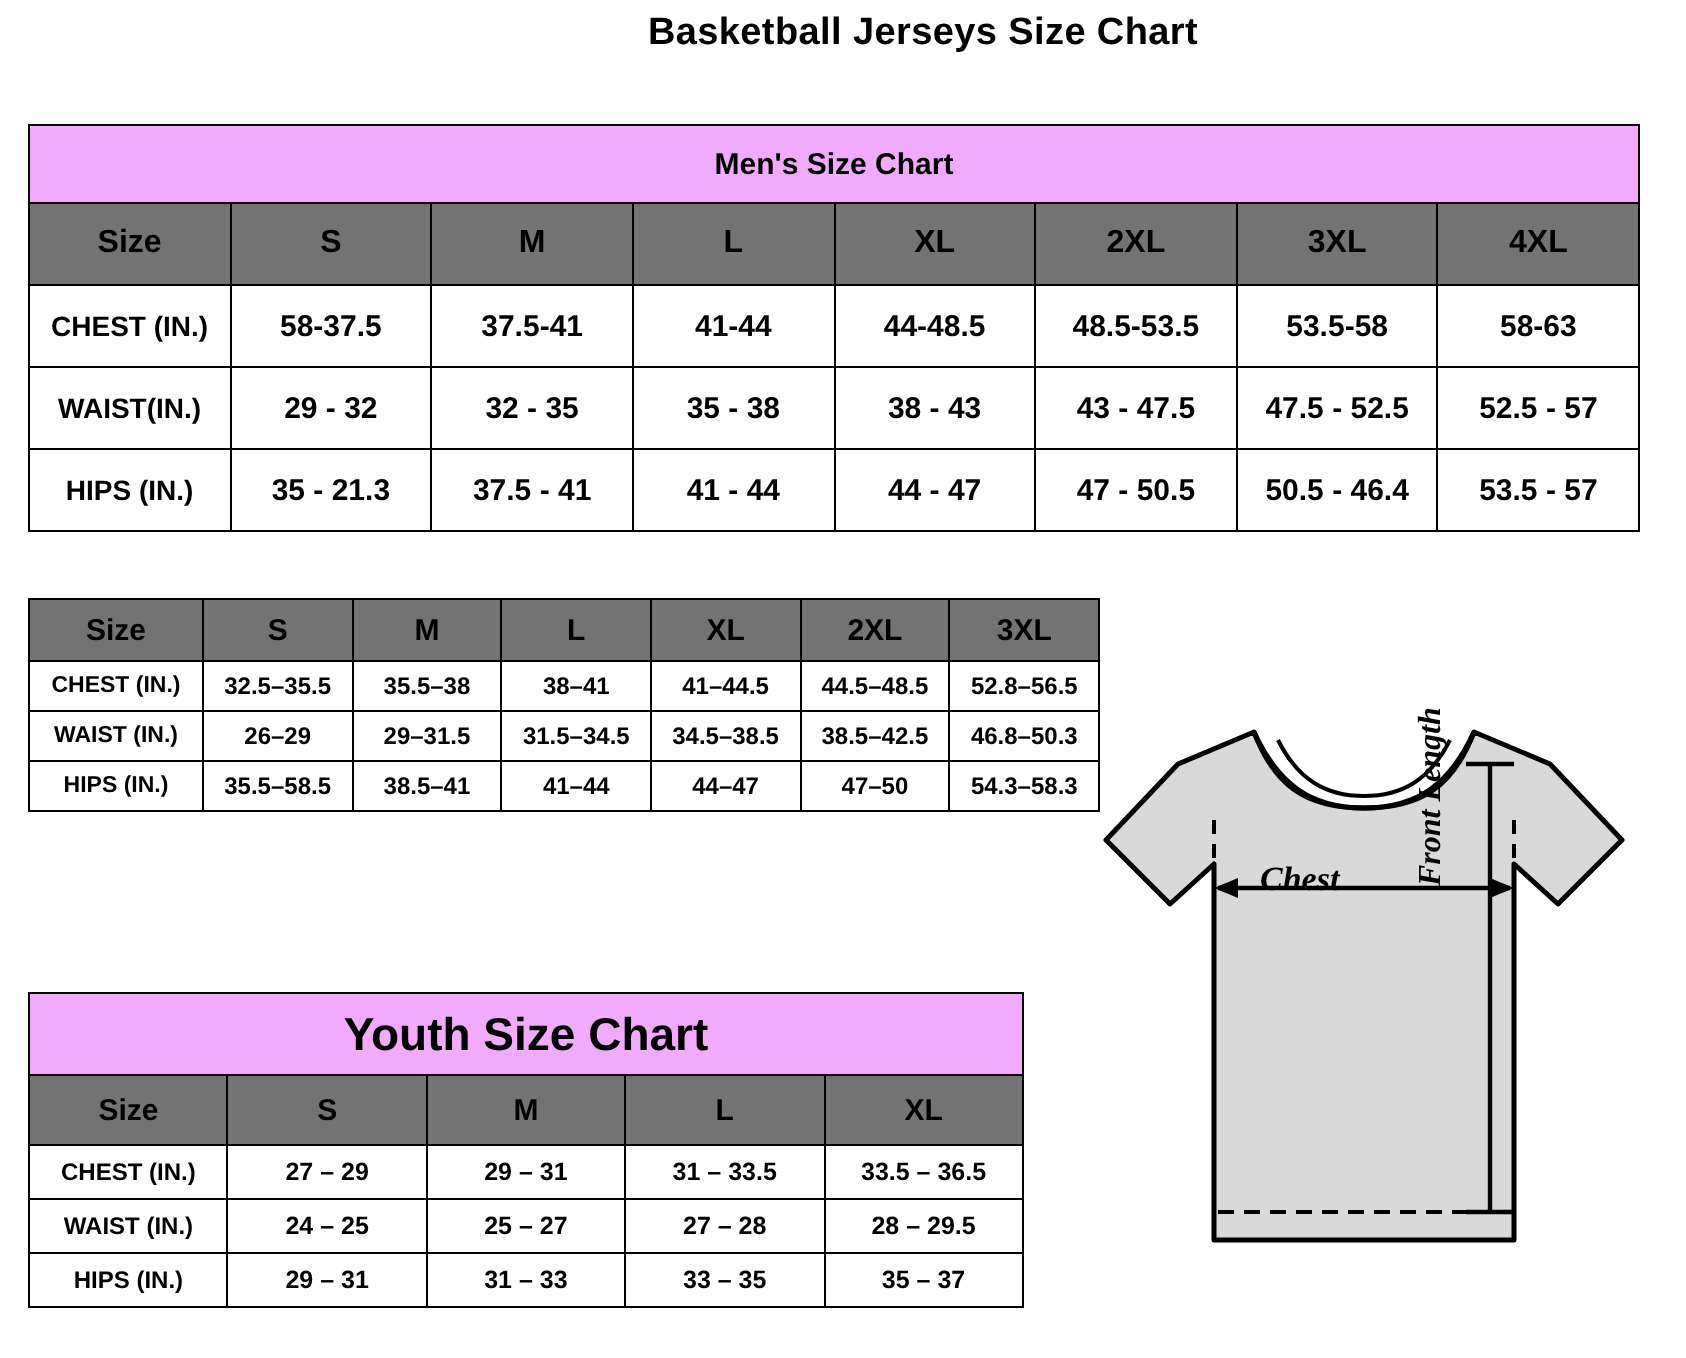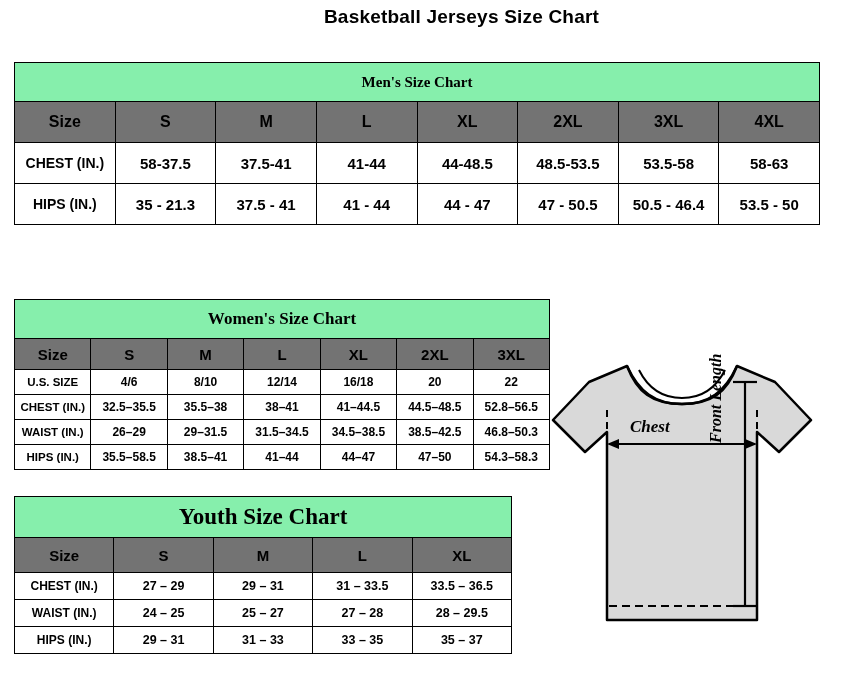--- a/index.html
+++ b/index.html
@@ -33,25 +33,24 @@
     background: #ffffff;
   }
   table.size-table td, table.size-table th {
     border: 1px solid #000000;
     text-align: center;
     vertical-align: middle;
     font-weight: bold;
     padding: 0;
   }
   .caption-cell {
-    background: #86efac;
+    background: #f0abfc;
     font-size: 17px;
     font-weight: bold;
     height: 38px;
-    font-family: Liberation Serif, serif;
   }
   .hdr-cell {
     background: #737373;
   }
 
   
   #mens-wrap {
     position: absolute;
     left: 14px;
     top: 62px;
@@ -105,21 +104,21 @@
     top: 348px;
     width: 310px;
     height: 320px;
   }
   #shirt-diagram svg {
     display: block;
   }
   .chest-label {
     position: absolute;
     left: 630px;
-    top: 417px;
+    top: 430px;
     font-size: 17px;
     font-weight: bold;
     font-style: italic;
     font-family: "Liberation Serif", serif;
   }
   .front-length-label {
     position: absolute;
     left: 707px;
     top: 443px;
     font-size: 16px;
@@ -156,58 +155,56 @@
         <td class="row-label">CHEST (IN.)</td>
         <td>58-37.5</td>
         <td>37.5-41</td>
         <td>41-44</td>
         <td>44-48.5</td>
         <td>48.5-53.5</td>
         <td>53.5-58</td>
         <td>58-63</td>
       </tr>
       <tr>
+        <td class="row-label">WAIST(IN.)</td>
+        <td>29 - 32</td>
+        <td>32 - 35</td>
+        <td>35 - 38</td>
+        <td>38 - 43</td>
+        <td>43 - 47.5</td>
+        <td>47.5 - 52.5</td>
+        <td>52.5 - 57</td>
+      </tr>
+      <tr>
         <td class="row-label">HIPS (IN.)</td>
         <td>35 - 21.3</td>
         <td>37.5 - 41</td>
         <td>41 - 44</td>
         <td>44 - 47</td>
         <td>47 - 50.5</td>
         <td>50.5 - 46.4</td>
-        <td>53.5 - 50</td>
+        <td>53.5 - 57</td>
       </tr>
     </tbody>
   </table>
 </div>
 
 <div id="womens-wrap">
   <table class="size-table" id="womens-table">
     <tbody>
-      <tr>
-        <td class="caption-cell" colspan="7">Women's Size Chart</td>
-      </tr>
       <tr class="hdr-row">
         <td class="hdr-cell col-label">Size</td>
         <td class="hdr-cell">S</td>
         <td class="hdr-cell">M</td>
         <td class="hdr-cell">L</td>
         <td class="hdr-cell">XL</td>
         <td class="hdr-cell">2XL</td>
         <td class="hdr-cell">3XL</td>
       </tr>
       <tr>
-        <td class="row-label">U.S. SIZE</td>
-        <td>4/6</td>
-        <td>8/10</td>
-        <td>12/14</td>
-        <td>16/18</td>
-        <td>20</td>
-        <td>22</td>
-      </tr>
-      <tr>
         <td class="row-label">CHEST (IN.)</td>
         <td>32.5–35.5</td>
         <td>35.5–38</td>
         <td>38–41</td>
         <td>41–44.5</td>
         <td>44.5–48.5</td>
         <td>52.8–56.5</td>
       </tr>
       <tr>
         <td class="row-label">WAIST (IN.)</td>

